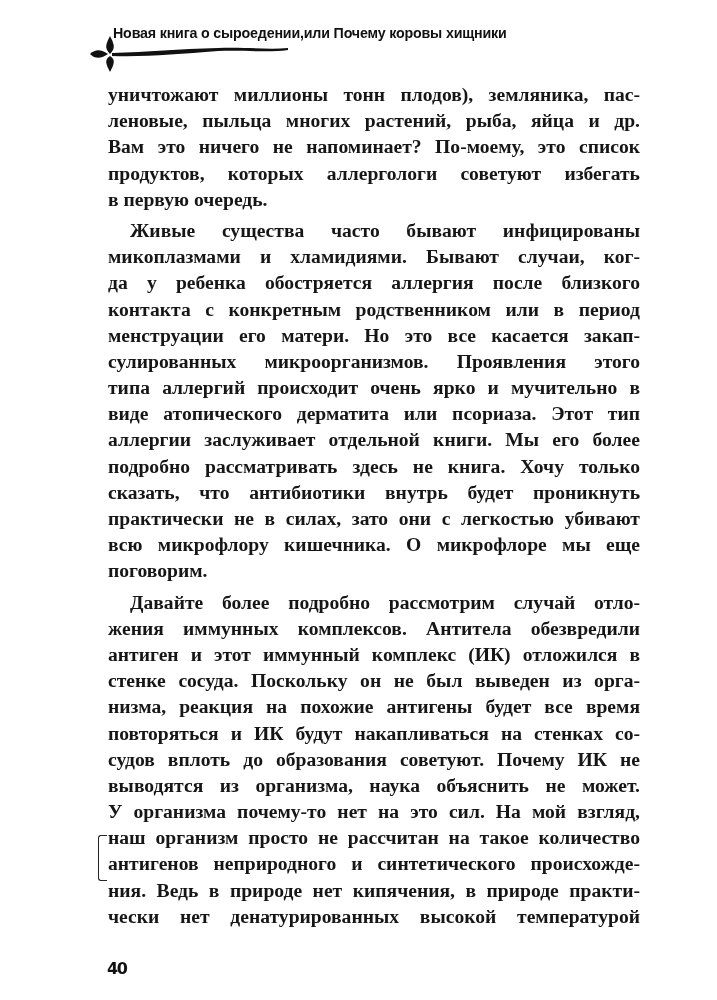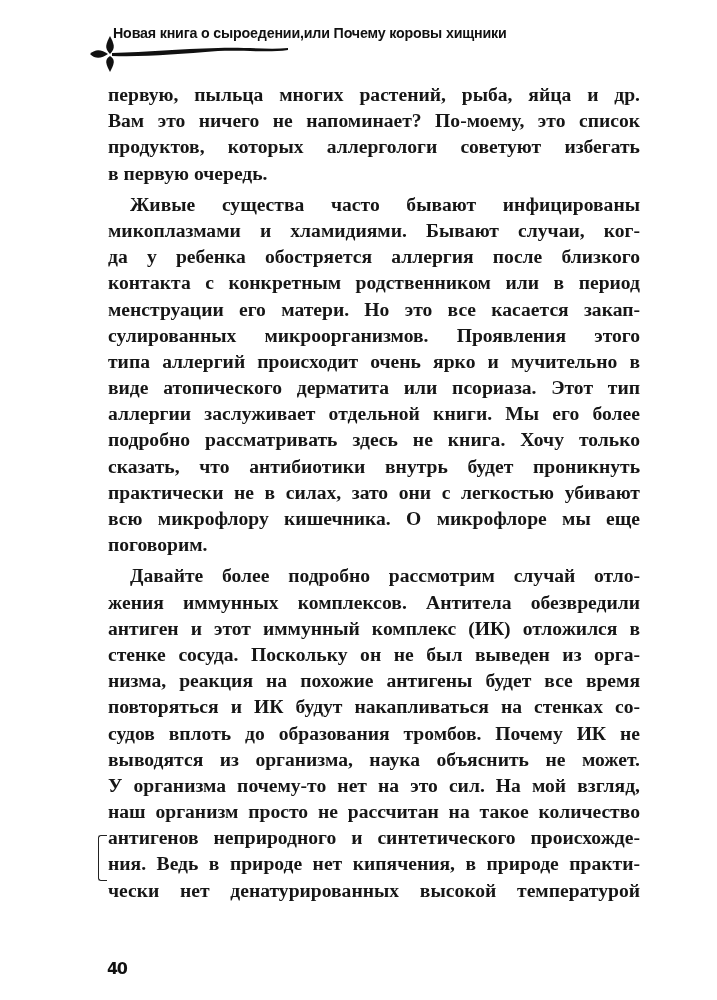--- a/index.html
+++ b/index.html
@@ -23,21 +23,22 @@
     <path d="M22 4 C26 12, 28 16, 22 22 C16 16, 18 12, 22 4 Z" fill="#111"></path>
     <path d="M22 40 C26 32, 28 28, 22 24 C16 28, 18 32, 22 40 Z" fill="#111"></path>
     <path d="M2 22 C8 16, 14 18, 20 22 C14 26, 8 28, 2 22 Z" fill="#111"></path>
     <path d="M24 21 C60 20, 90 17, 130 16 C160 15, 180 18, 200 16 L200 18 C180 21, 160 18, 130 19 C90 22, 60 25, 24 24 Z" fill="#111"></path>
   </svg>
   <div class="header-title">Новая книга о сыроедении,или Почему коровы хищники</div>
 </div>
 
 <div class="text-block">
   <div>
-    <span class="line">первую, пыльца многих растений, рыба, яйца и др.</span>
+    <span class="line">уничтожают миллионы тонн плодов), земляника, пас-</span>
+    <span class="line">леновые, пыльца многих растений, рыба, яйца и др.</span>
     <span class="line">Вам это ничего не напоминает? По-моему, это список</span>
     <span class="line">продуктов, которых аллергологи советуют избегать</span>
     <span class="line last">в первую очередь.</span>
   </div>
   <div class="para-gap"></div>
   <div>
     <span class="line indent">Живые существа часто бывают инфицированы</span>
     <span class="line">микоплазмами и хламидиями. Бывают случаи, ког-</span>
     <span class="line">да у ребенка обостряется аллергия после близкого</span>
     <span class="line">контакта с конкретным родственником или в период</span>
@@ -53,21 +54,21 @@
     <span class="line last">поговорим.</span>
   </div>
   <div class="para-gap"></div>
   <div>
     <span class="line indent">Давайте более подробно рассмотрим случай отло-</span>
     <span class="line">жения иммунных комплексов. Антитела обезвредили</span>
     <span class="line">антиген и этот иммунный комплекс (ИК) отложился в</span>
     <span class="line">стенке сосуда. Поскольку он не был выведен из орга-</span>
     <span class="line">низма, реакция на похожие антигены будет все время</span>
     <span class="line">повторяться и ИК будут накапливаться на стенках со-</span>
-    <span class="line">судов вплоть до образования тромбов. Почему ИК не</span>
+    <span class="line">судов вплоть до образования советуют. Почему ИК не</span>
     <span class="line">выводятся из организма, наука объяснить не может.</span>
     <span class="line">У организма почему-то нет на это сил. На мой взгляд,</span>
     <span class="line">наш организм просто не рассчитан на такое количество</span>
     <span class="line">антигенов неприродного и синтетического происхожде-</span>
     <span class="line">ния. Ведь в природе нет кипячения, в природе практи-</span>
     <span class="line">чески нет денатурированных высокой температурой</span>
   </div>
 </div>
 
 <div class="bracket"></div>

